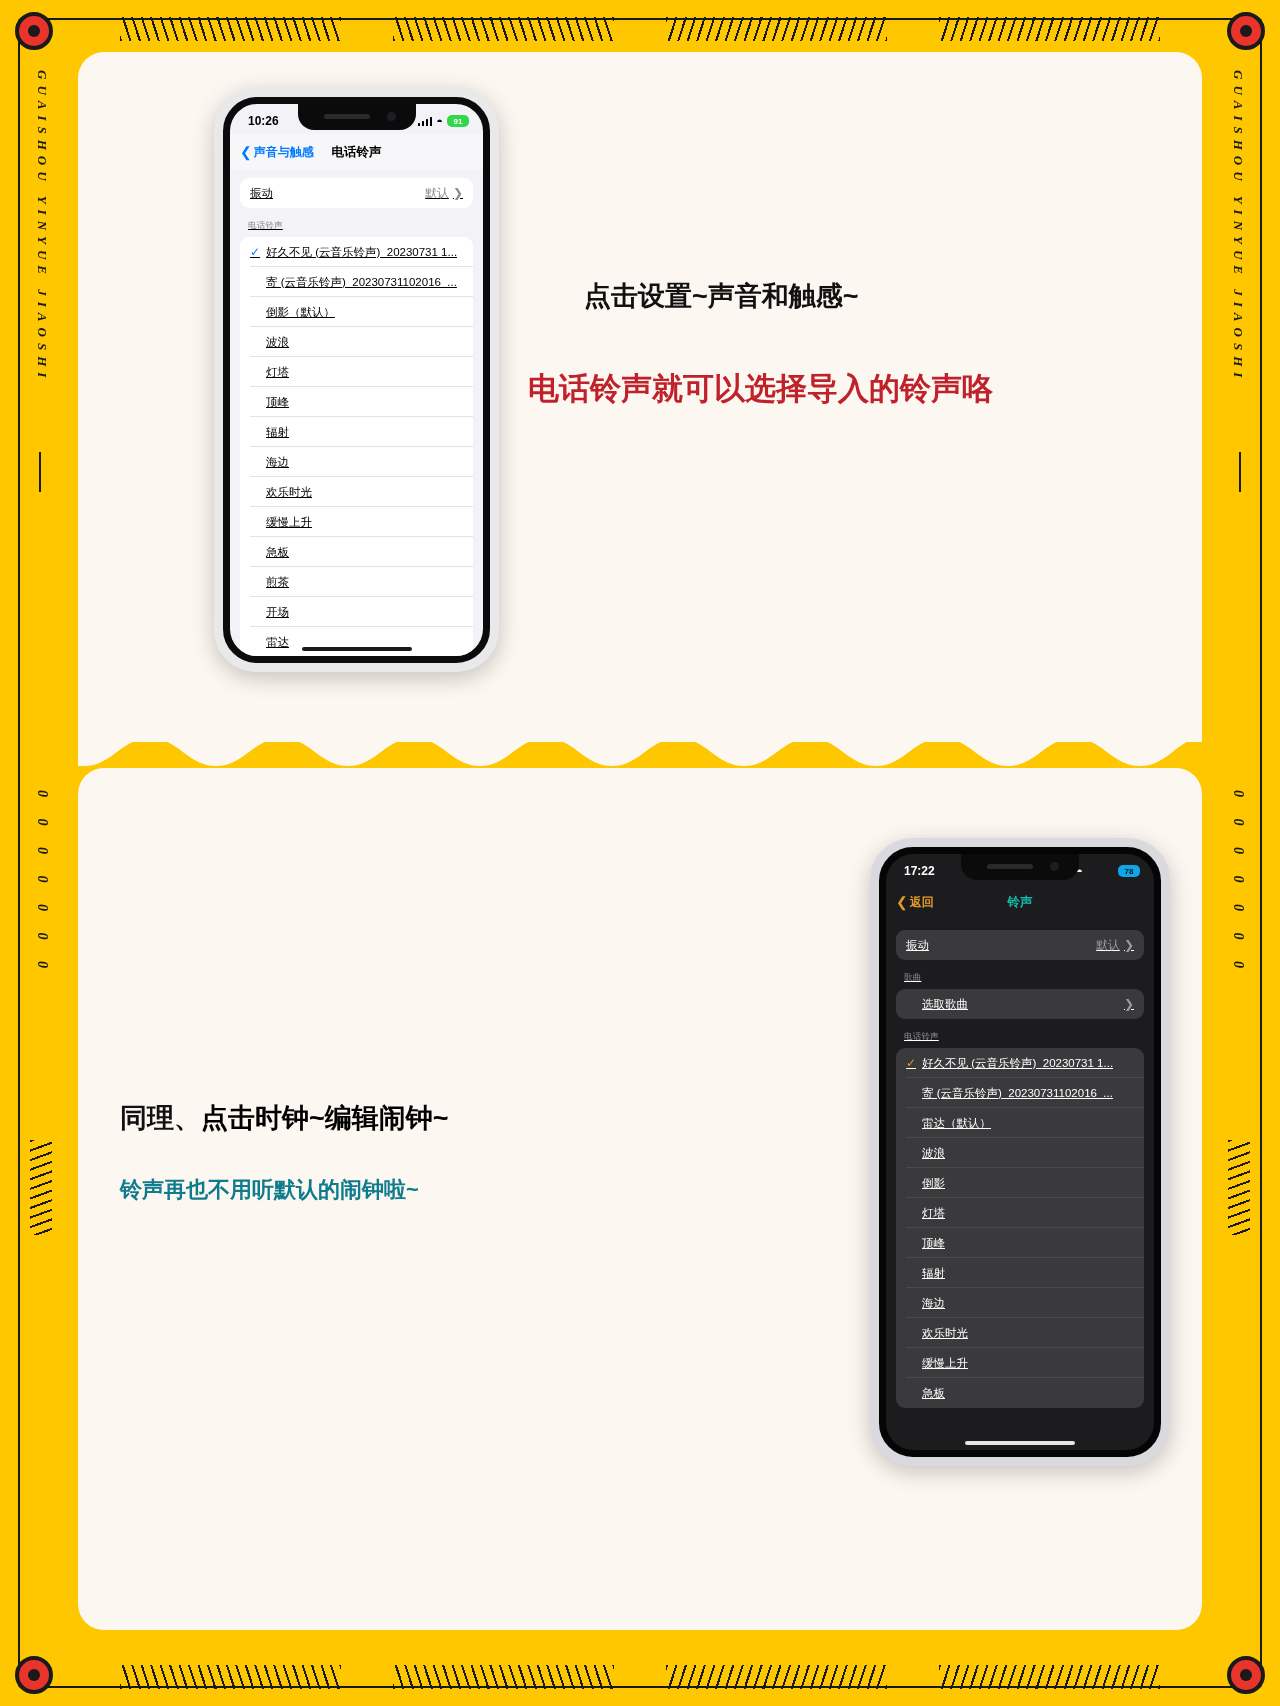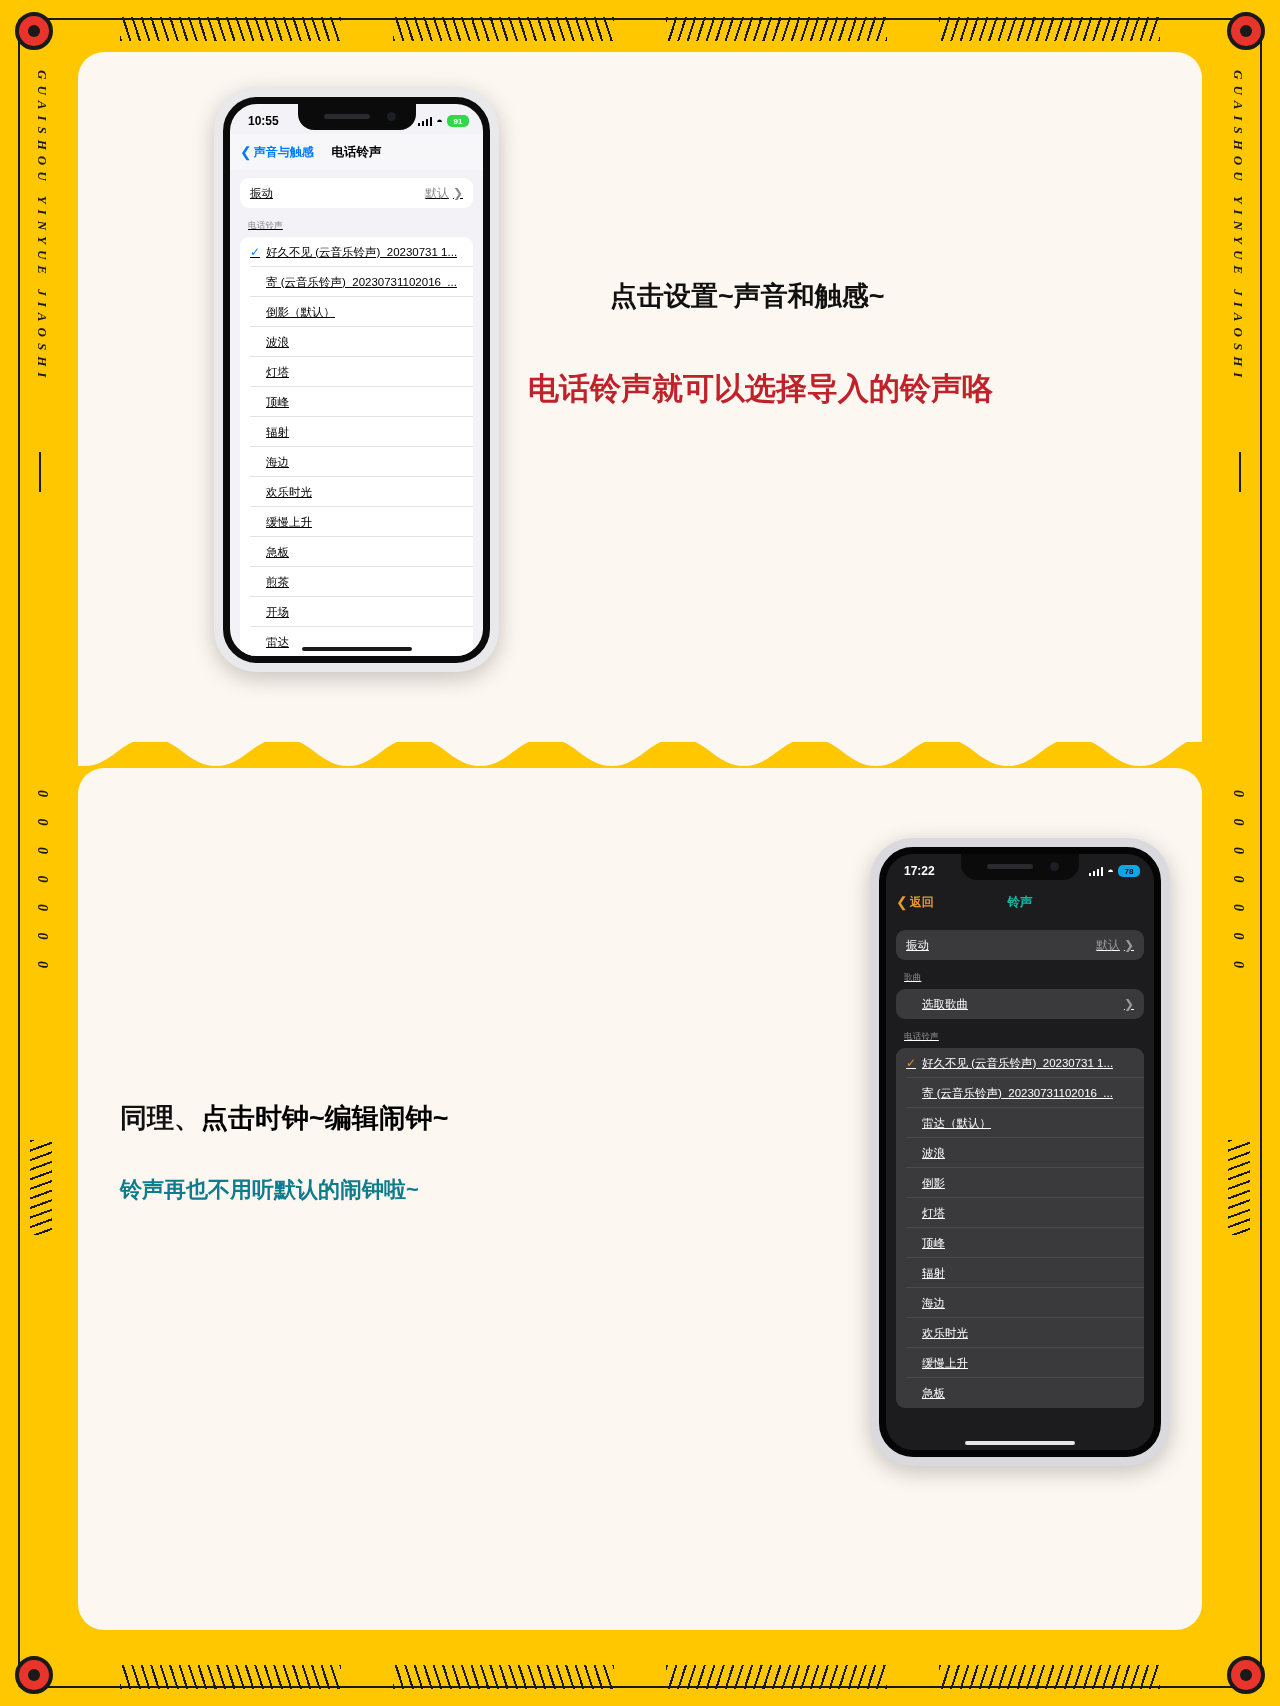--- a/index.html
+++ b/index.html
@@ -174,21 +174,21 @@
   .lightui .nav-title { color: #000; }
   .lightui .group-header { color: #8A8A8E; }
   .lightui .rounded-group { background: #FFFFFF; }
   .lightui .row .sep { background: #E3E3E6; }
   .lightui .row .val { color: #8A8A8E; }
   .lightui .tick { color: #007AFF; }
 
   
   .darkui { color: #fff; }
   .darkui .statusbar { color: #fff; }
-  .darkui .batt { background: #0ea5e9; color: #111; }
+  .darkui .batt { background: #0ea5e9; color: #111; margin-left: 31px; }
   .darkui .navbar { background: #1C1C1E; }
   .darkui .nav-back { color: #E39A2B; }
   .darkui .nav-title { color: #14b8a6; }
   .darkui .group-header { color: #8E8E93; }
   .darkui .rounded-group { background: #3A3A3C; }
   .darkui .row .sep { background: #4A4A4D; }
   .darkui .row .val { color: #9A9A9E; }
   .darkui .tick { color: #E39A2B; }
 
   #phone2 {
@@ -200,21 +200,21 @@
 
   .home-indicator {
     position: absolute; left: 50%; transform: translateX(-50%);
     bottom: 5px; width: 110px; height: 4px; border-radius: 3px;
     background: #1a1a1a; z-index: 7;
   }
   .darkui .home-indicator { background: #e6e6e6; }
 
   
   .caption { position: absolute; font-weight: 700; white-space: nowrap; }
-  #cap1 { left: 610px; top: 278px; font-size: 27px; color: #111; }
+  #cap1 { left: 584px; top: 278px; font-size: 27px; color: #111; }
   #cap2 { left: 528px; top: 368px; font-size: 31px; color: #C0222B; }
   #cap3 { left: 120px; top: 1100px; font-size: 27px; color: #111; }
   #cap3 .hl { color: #000000; }
   #cap4 { left: 120px; top: 1175px; font-size: 22px; color: #0E7C8C; }
 </style>
 </head>
 <body>
 
 <div class="frame-border"></div>
 
@@ -265,21 +265,21 @@
 <div class="phone lightui" id="phone1">
   <div class="phone-inner">
     <div class="screen">
 
       <div class="notch">
         <span class="speaker"></span>
         <span class="cam"></span>
       </div>
 
       <div class="statusbar">
-        <span>10:55</span>
+        <span>10:26</span>
         <span class="sb-right">
           <span class="bars">
               <i></i>
               <i></i>
               <i></i>
               <i></i>
             </span>
           <span class="wifi">◓</span>
           <span class="batt">91</span>
         </span>

